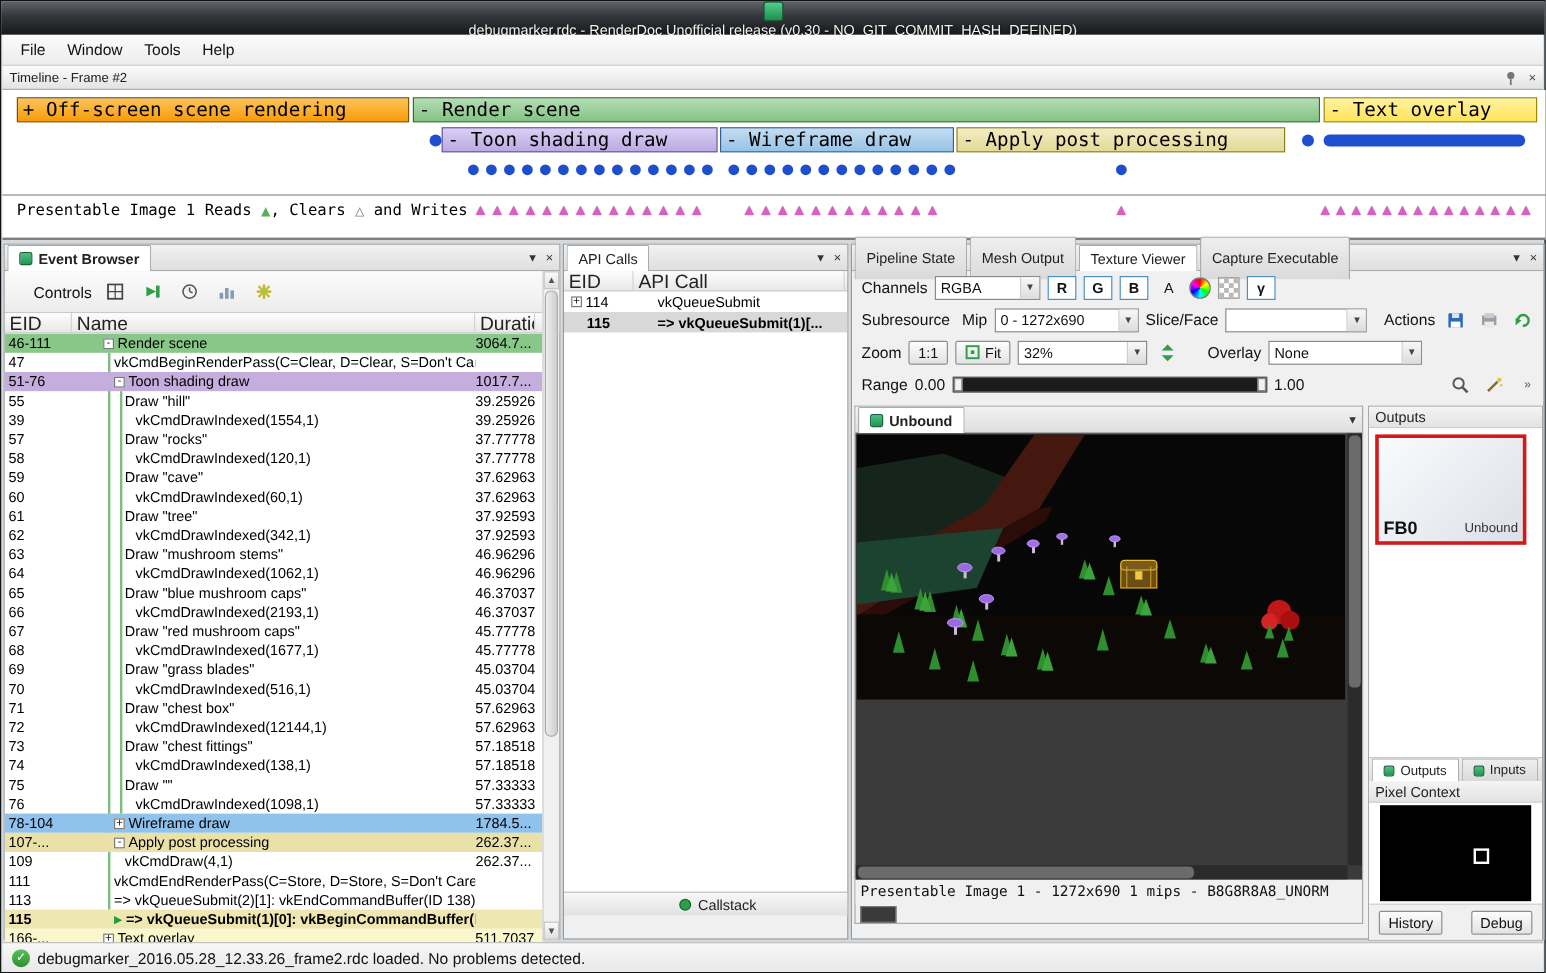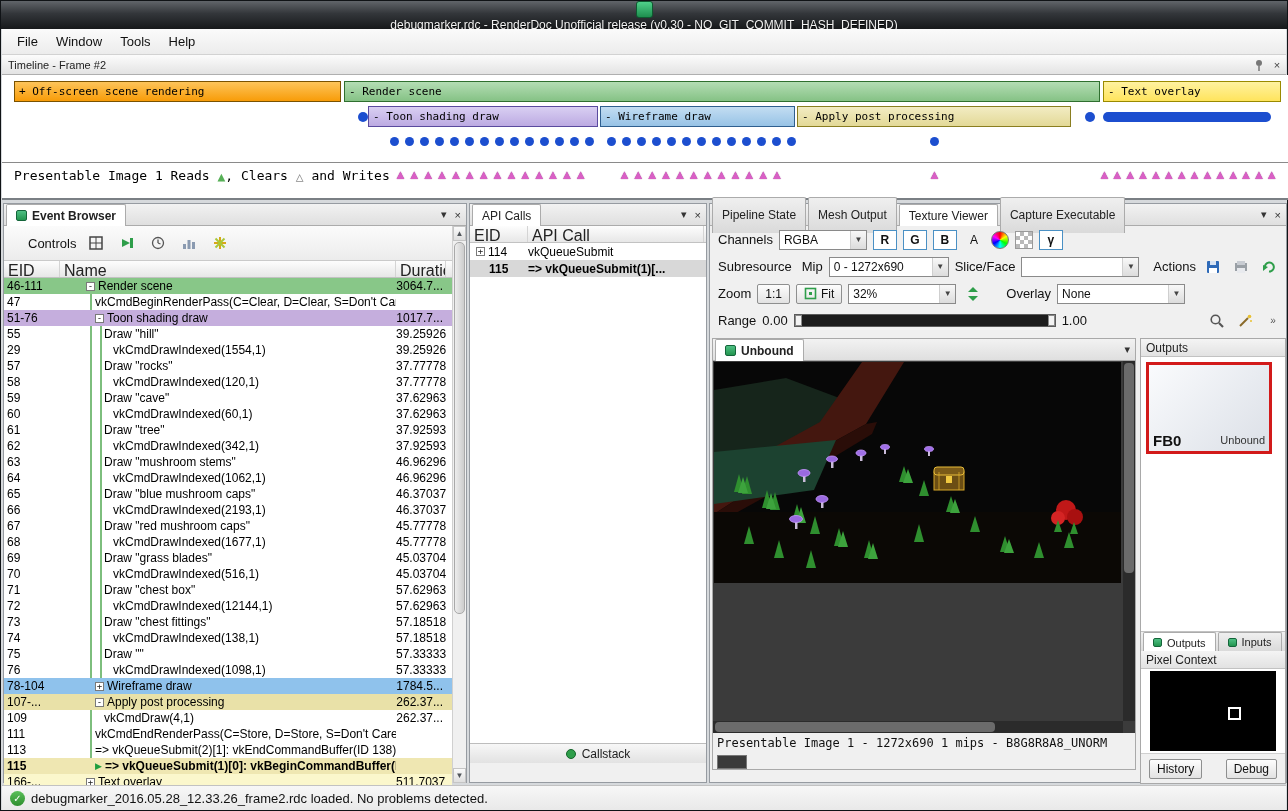--- a/index.html
+++ b/index.html
@@ -19,21 +19,21 @@
 
 
 #menubar{position:absolute;top:28px;left:1px;right:1px;height:26px;background:linear-gradient(#FBFBFB,#ECECEC);border-bottom:1px solid #D2D2D2;display:flex;align-items:center;padding-left:6px;}
 .menu-item{font-size:13px;padding:4px 9px;color:#111;}
 
 
 #tl-title{position:absolute;top:54px;left:1px;right:1px;height:20px;background:linear-gradient(#FCFCFC,#E3E3E3);border-bottom:1px solid #AFAFAF;display:flex;align-items:center;font-size:11px;padding-left:6px;color:#222;}
 #tl-title .spacer{flex:1;}
 #tl-title .ticonbtn{width:18px;height:16px;display:flex;align-items:center;justify-content:center;color:#444;font-size:11px;}
 #tl-body{position:absolute;top:74px;left:1px;width:1286px;height:125px;background:#FFF;border-bottom:2px solid #7A7F84;}
-.tl-bar{position:absolute;height:21px;border:1px solid;display:flex;align-items:center;padding-left:4px;font-family:"DejaVu Sans Mono",monospace;font-size:11px;white-space:nowrap;overflow:hidden;color:#000;}
+.tl-bar{position:absolute;height:21px;border:1px solid;display:flex;align-items:center;padding-left:4px;font-family:"DejaVu Sans Mono",monospace;font-size:16px;white-space:nowrap;overflow:hidden;color:#000;}
 .tl-dot{position:absolute;width:9px;height:9px;border-radius:50%;background:#1C4ECF;}
 .tl-pill{position:absolute;height:10px;border-radius:5px;background:#1C4ECF;}
 #tl-footer{position:absolute;left:0;top:87px;width:100%;height:38px;border-top:1px solid #8A8A8A;font-family:"DejaVu Sans Mono",monospace;font-size:13px;color:#000;padding:5px 0 0 12px;white-space:nowrap;}
 #tl-footer .tri-inline{font-size:13px;vertical-align:-1px;}
 .tri-cluster{position:absolute;top:92px;font-size:13px;color:#D95FC5;text-shadow:0 0 1px #8A2E7A;white-space:nowrap;}
 
 
 .panel{position:absolute;top:202px;height:580px;background:#F0F0F0;border:1px solid #969BA1;}
 .tabbar{height:22px;display:flex;align-items:center;background:linear-gradient(#F2F2F2,#DFDFDF);border-bottom:1px solid #ABABAB;}
 .tab{height:36px;display:flex;align-items:center;padding:0 9px;font-size:12px;border:1px solid #ABABAB;border-bottom:none;background:linear-gradient(#EFEFEF,#DADADA);margin-left:2px;color:#222;white-space:nowrap;border-top-left-radius:2px;border-top-right-radius:2px;}
@@ -60,21 +60,21 @@
 #eb-scroll{position:absolute;right:0;top:22px;width:14px;height:557px;background:#F0F0F0;border-left:1px solid #D0D0D0;}
 .sb-arrow{height:15px;display:flex;align-items:center;justify-content:center;font-size:8px;color:#50555A;background:linear-gradient(#FAFAFA,#DFDFDF);border:1px solid #C5C5C5;}
 #eb-thumb{position:absolute;left:1px;top:16px;width:11px;height:372px;background:linear-gradient(90deg,#EDEDED,#CDCDCD);border:1px solid #A9A9A9;border-radius:5px;}
 #eb-sb-down{position:absolute;bottom:0;left:0;right:0;}
 
 
 #api{left:468px;width:238px;}
 #api-body{position:relative;height:520px;background:#FFF;}
 .apirow{display:flex;height:17px;font-size:12px;align-items:center;white-space:nowrap;color:#000;}
 .apirow .a-eid{width:58px;flex:none;display:flex;align-items:center;padding-left:6px;}
-.apirow .a-call{flex:1;overflow:hidden;}
+.apirow .a-call{flex:1;overflow:hidden;margin-left:20px;}
 #callstack{position:absolute;bottom:0;left:0;right:0;height:20px;background:linear-gradient(#F7F7F7,#E2E2E2);border-top:1px solid #BDBDBD;display:flex;align-items:center;justify-content:center;gap:6px;font-size:12px;color:#222;padding-left:20px;}
 .bugicon{width:10px;height:10px;border-radius:50%;background:#2E9E4A;border:1px solid #14652A;}
 
 
 #rp{left:708px;width:578px;}
 .tvrow{height:27px;display:flex;align-items:center;padding-left:8px;gap:6px;background:#F0F0F0;font-size:13px;color:#111;}
 .combo{display:inline-flex;align-items:center;background:#FFF;border:1px solid #8A8A8A;height:20px;font-size:12px;}
 .combo .val{padding:0 4px;flex:1;white-space:nowrap;overflow:hidden;}
 .combo .arr{width:16px;height:100%;display:flex;align-items:center;justify-content:center;border-left:1px solid #CFCFCF;background:linear-gradient(#F8F8F8,#DCDCDC);font-size:8px;color:#444;flex:none;}
 .chanbtn{width:24px;height:20px;border:1px solid #4A90C4;background:#FFF;font-size:12px;font-weight:bold;display:flex;align-items:center;justify-content:center;color:#111;}
@@ -271,21 +271,21 @@
           <div class="c-dur">1017.7...</div>
         </div>
         <div class="ebrow">
           <div class="c-eid">55</div>
           <div class="c-name" style="padding-left: 44px;">
             <span>Draw "hill"</span>
           </div>
           <div class="c-dur">39.25926</div>
         </div>
         <div class="ebrow">
-          <div class="c-eid">29</div>
+          <div class="c-eid">39</div>
           <div class="c-name" style="padding-left: 53px;">
             <span>vkCmdDrawIndexed(1554,1)</span>
           </div>
           <div class="c-dur">39.25926</div>
         </div>
         <div class="ebrow">
           <div class="c-eid">57</div>
           <div class="c-name" style="padding-left: 44px;">
             <span>Draw "rocks"</span>
           </div>

